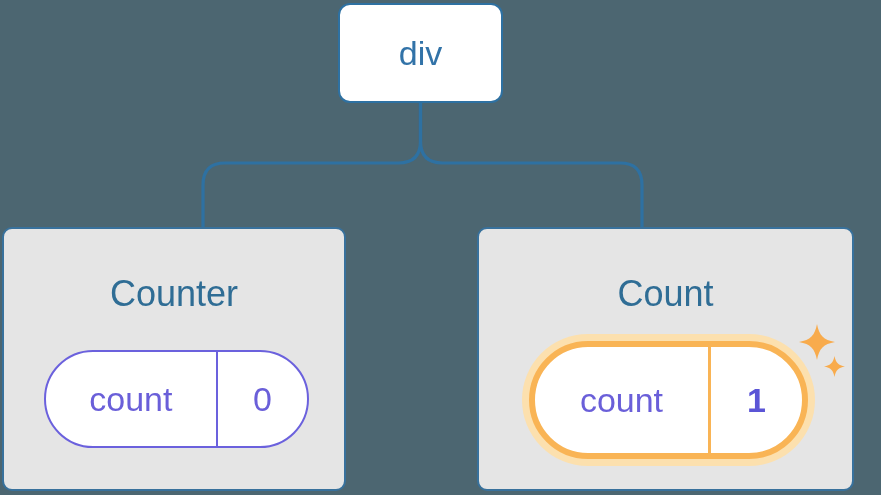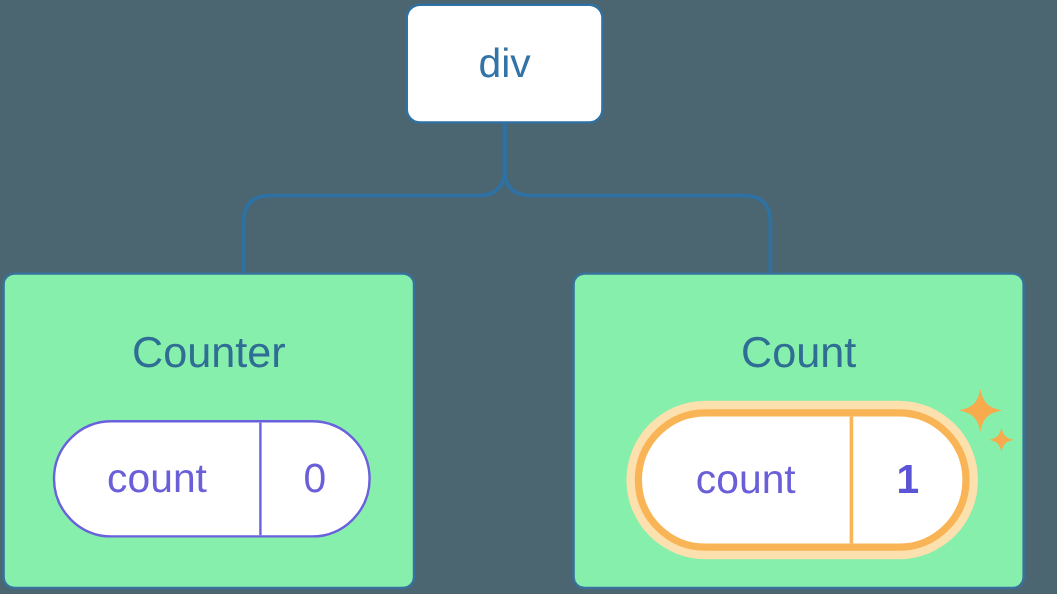--- a/index.html
+++ b/index.html
@@ -39,21 +39,21 @@
     justify-content: center;
     font-size: 34px;
     color: #3273a8;
   }
 
   
   .card {
     position: absolute;
     top: 227px;
     height: 264px;
-    background: #86efac;
+    background: #e5e5e5;
     border: 2px solid #38719c;
     border-radius: 10px;
   }
   .card.left  { left: 2px;   width: 344px; }
   .card.right { left: 477px; width: 377px; }
 
   .card-title {
     position: absolute;
     left: 0; right: 0;
     top: 47px;

